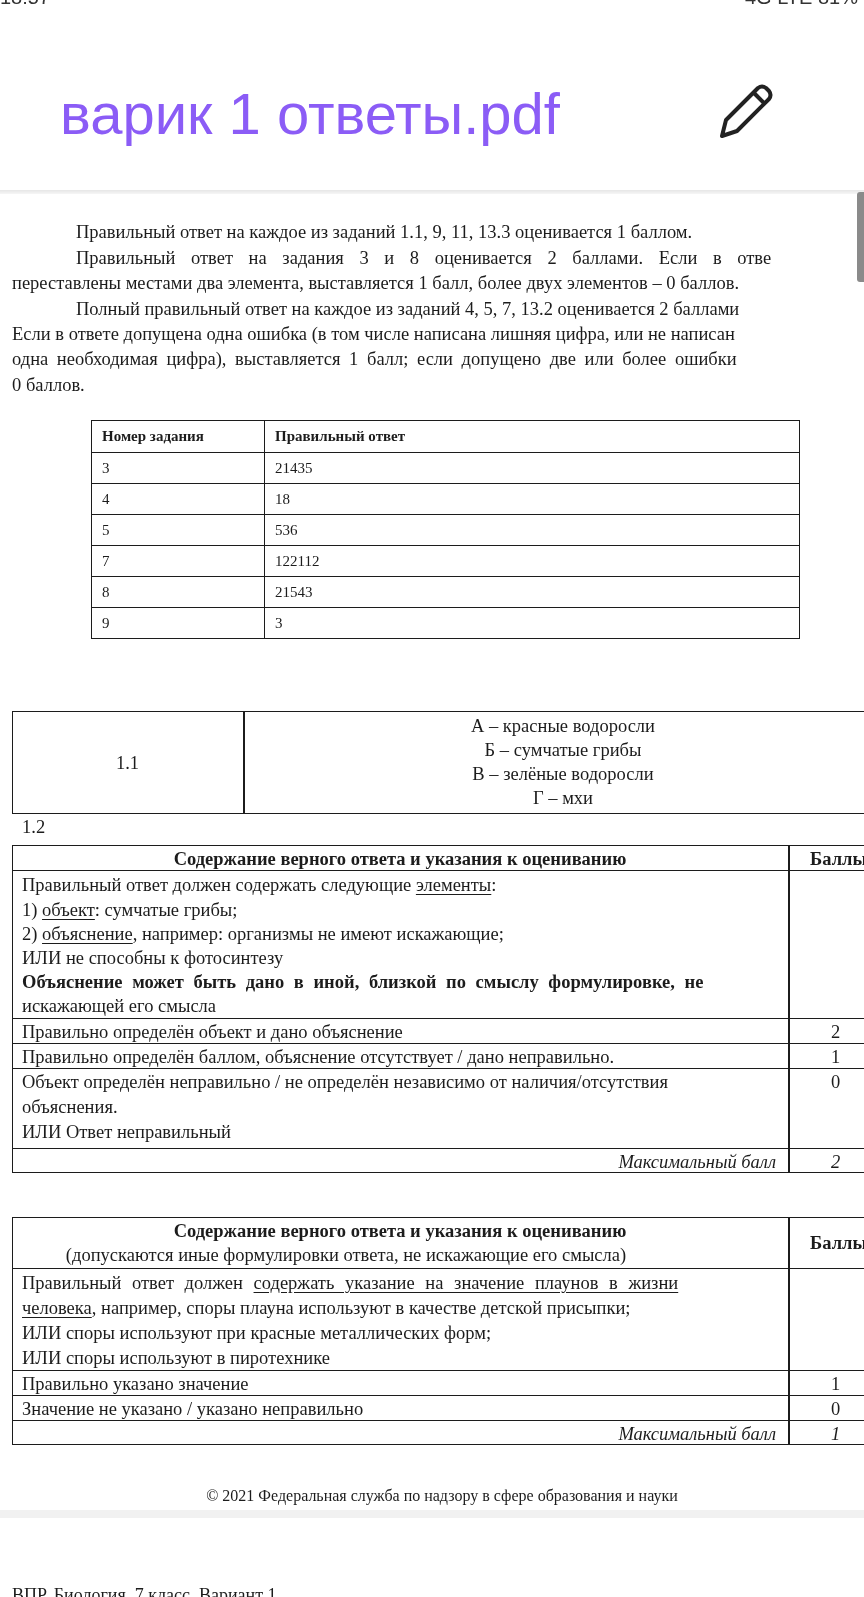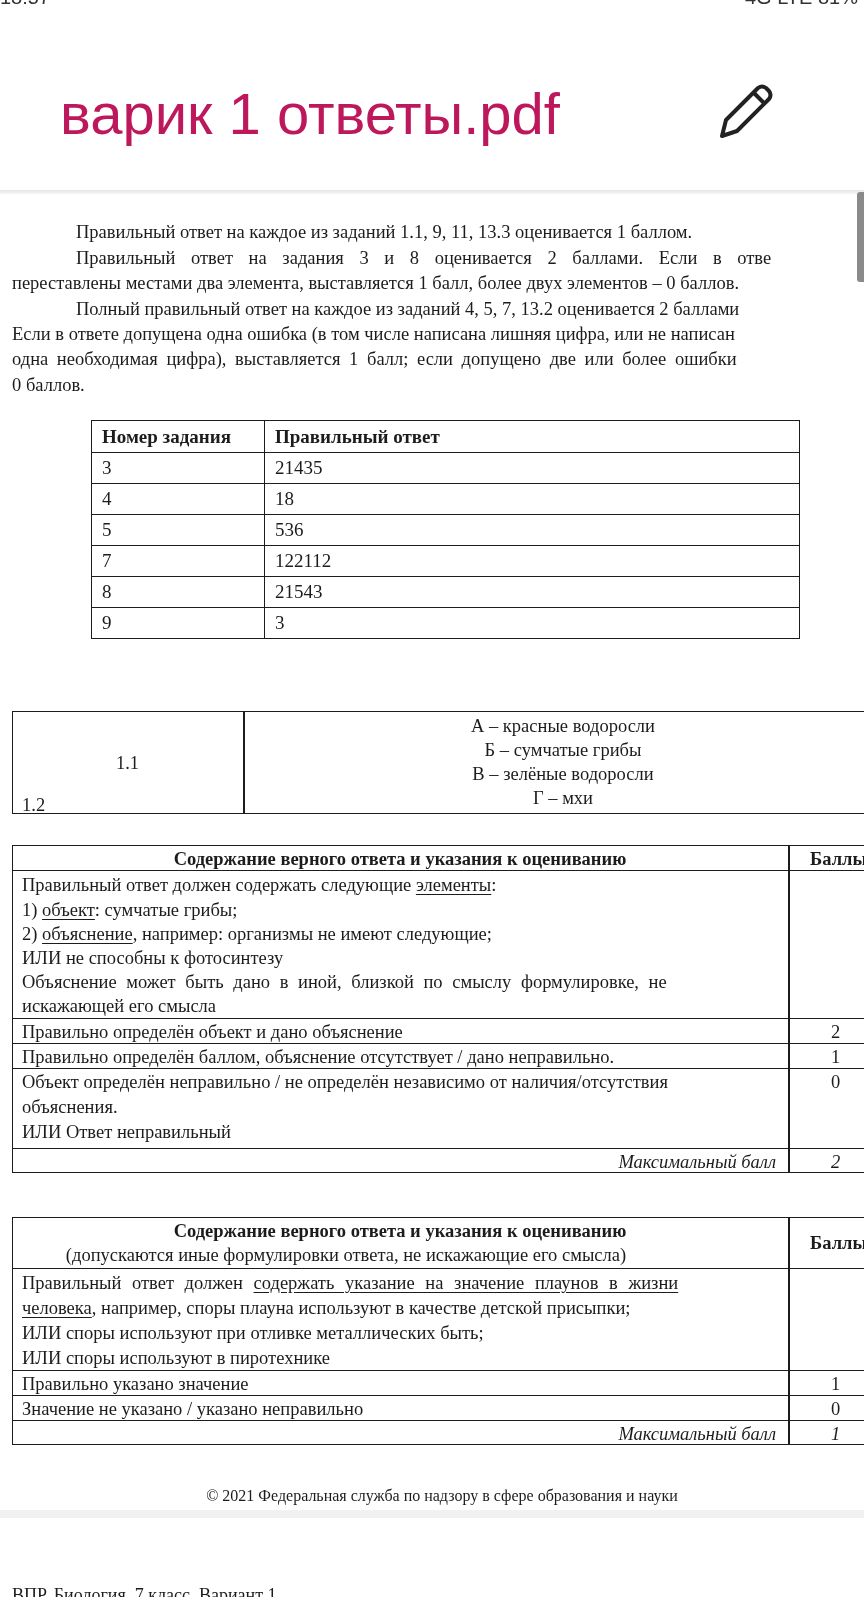--- a/index.html
+++ b/index.html
@@ -12,36 +12,36 @@
       position: absolute; left: 0; top: 0; width: 864px; height: 8px; overflow: hidden;
       font-family: "Liberation Sans", sans-serif; font-size: 20px; color: #333;
     }
     .statusbar .sb-left { position: absolute; left: 0; top: -14px; }
     .statusbar .sb-right { position: absolute; right: 6px; top: -14px; }
     .titlebar {
       position: absolute; left: 0; top: 8px; width: 864px; height: 180px; background: #fff;
     }
     .title {
       position: absolute; left: 60px; top: 72px;
-      font-family: "Liberation Sans", sans-serif; font-size: 58px; color: #be185d;
+      font-family: "Liberation Sans", sans-serif; font-size: 58px; color: #8b5cf6;
       letter-spacing: 0px; white-space: nowrap;
     }
     .edit-icon { position: absolute; left: 712px; top: 72px; width: 64px; height: 64px; cursor: pointer; }
     .title-shadow {
       position: absolute; left: 0; top: 190px; width: 864px; height: 4px;
       background: linear-gradient(#e6e6e6, #f6f6f6);
     }
     .scrollbar {
       position: absolute; left: 857px; top: 192px; width: 7px; height: 90px;
       background: #8a8a8a; border-radius: 3px 0 0 3px; cursor: pointer;
     }
     .para {
       position: absolute; font-size: 18.5px; line-height: 27px; white-space: nowrap;
     }
-    .rule-table { border-collapse: collapse; position: absolute; font-size: 19px; }
+    .rule-table { border-collapse: collapse; position: absolute; font-size: 15px; }
     .rule-table td, .rule-table th { border: 1.3px solid #1c1c1c; padding: 0 10px; text-align: left; }
     .rule-table th { font-weight: bold; height: 31px; }
     .rule-table td { height: 30px; }
     .box { position: absolute; border: 1.5px solid #1c1c1c; box-sizing: border-box; }
     .cell-line { position: absolute; background: #1c1c1c; }
     .txt { position: absolute; font-size: 18.5px; line-height: 24.5px; white-space: nowrap; }
     .u { text-decoration: underline; text-underline-offset: 3px; }
     .center { text-align: center; }
     .bold { font-weight: bold; }
     .ital { font-style: italic; }
@@ -109,37 +109,37 @@
   </table>
 
 <div class="box" style="left:12px; top:711px; width:870px; height:103px;"></div>
 <div class="cell-line" style="left:243px; top:711px; width:1.5px; height:103px;"></div>
 <div class="txt center" style="left:12px; width:231px; top:751px;">1.1</div>
 <div class="txt center" style="left:243px; width:640px; top:714px;">А – красные водоросли</div>
 <div class="txt center" style="left:243px; width:640px; top:738px;">Б – сумчатые грибы</div>
 <div class="txt center" style="left:243px; width:640px; top:762px;">В – зелёные водоросли</div>
 <div class="txt center" style="left:243px; width:640px; top:786px;">Г – мхи</div>
 
-<div class="txt" style="left:22px; top:793px;">1.2</div>
+<div class="txt" style="left:22px; top:815px;">1.2</div>
 <div class="box" style="left:12px; top:845px; width:870px; height:328px;"></div>
 <div class="cell-line" style="left:788px; top:845px; width:1.5px; height:328px;"></div>
 <div class="cell-line" style="left:12px; top:870px; width:870px; height:1.3px;"></div>
 <div class="cell-line" style="left:12px; top:1018px; width:870px; height:1.3px;"></div>
 <div class="cell-line" style="left:12px; top:1043px; width:870px; height:1.3px;"></div>
 <div class="cell-line" style="left:12px; top:1068px; width:870px; height:1.3px;"></div>
 <div class="cell-line" style="left:12px; top:1148px; width:870px; height:1.3px;"></div>
 
 <div class="txt center bold" style="left:12px; width:776px; top:847px;">Содержание верного ответа и указания к оцениванию</div>
 <div class="txt bold" style="left:810px; top:847px;">Баллы</div>
 
 <div class="txt" style="left:22px; top:873px;"><span>Правильный ответ должен содержать следующие </span><span class="u">элементы</span><span>:</span></div>
 <div class="txt" style="left:22px; top:898px;"><span>1) </span><span class="u">объект</span><span>: сумчатые грибы;</span></div>
-<div class="txt" style="left:22px; top:922px;"><span>2) </span><span class="u">объяснение</span><span>, например: организмы не имеют следующие;</span></div>
+<div class="txt" style="left:22px; top:922px;"><span>2) </span><span class="u">объяснение</span><span>, например: организмы не имеют искажающие;</span></div>
 <div class="txt" style="left:22px; top:946px;">ИЛИ не способны к фотосинтезу</div>
-<div class="txt" style="left:22px; top:970px; word-spacing:5px;">Объяснение может быть дано в иной, близкой по смыслу формулировке, не</div>
+<div class="txt" style="left:22px; top:970px; word-spacing:5px;font-weight:bold;">Объяснение может быть дано в иной, близкой по смыслу формулировке, не</div>
 <div class="txt" style="left:22px; top:994px;">искажающей его смысла</div>
 
 <div class="txt" style="left:22px; top:1020px;font-family:Liberation Serif, serif;">Правильно определён объект и дано объяснение</div>
 <div class="txt center" style="left:789px; width:93px; top:1020px;">2</div>
 <div class="txt" style="left:22px; top:1045px;">Правильно определён баллом, объяснение отсутствует / дано неправильно.</div>
 <div class="txt center" style="left:789px; width:93px; top:1045px;">1</div>
 <div class="txt" style="left:22px; top:1070px;">Объект определён неправильно / не определён независимо от наличия/отсутствия</div>
 <div class="txt" style="left:22px; top:1095px;">объяснения.</div>
 <div class="txt" style="left:22px; top:1120px;">ИЛИ Ответ неправильный</div>
 <div class="txt center" style="left:789px; width:93px; top:1070px;">0</div>
@@ -153,21 +153,21 @@
 <div class="cell-line" style="left:12px; top:1370px; width:870px; height:1.3px;"></div>
 <div class="cell-line" style="left:12px; top:1395px; width:870px; height:1.3px;"></div>
 <div class="cell-line" style="left:12px; top:1420px; width:870px; height:1.3px;"></div>
 
 <div class="txt center bold" style="left:12px; width:776px; top:1219px;">Содержание верного ответа и указания к оцениванию</div>
 <div class="txt center" style="left:12px; width:668px; top:1243px;">(допускаются иные формулировки ответа, не искажающие его смысла)</div>
 <div class="txt bold" style="left:810px; top:1231px;">Баллы</div>
 
 <div class="txt" style="left:22px; top:1271px; word-spacing:6px;"><span>Правильный ответ должен </span><span class="u">содержать указание на значение плаунов в жизни</span></div>
 <div class="txt" style="left:22px; top:1296px;"><span class="u">человека</span><span>, например, споры плауна используют в качестве детской присыпки;</span></div>
-<div class="txt" style="left:22px; top:1321px;">ИЛИ споры используют при отливке металлических быть;</div>
+<div class="txt" style="left:22px; top:1321px;">ИЛИ споры используют при красные металлических форм;</div>
 <div class="txt" style="left:22px; top:1346px;">ИЛИ споры используют в пиротехнике</div>
 
 <div class="txt" style="left:22px; top:1372px;">Правильно указано значение</div>
 <div class="txt center" style="left:789px; width:93px; top:1372px;">1</div>
 <div class="txt" style="left:22px; top:1397px;">Значение не указано / указано неправильно</div>
 <div class="txt center" style="left:789px; width:93px; top:1397px;">0</div>
 
 <div class="txt ital" style="right:88px; top:1422px;">Максимальный балл</div>
 <div class="txt center ital" style="left:789px; width:93px; top:1422px;">1</div>
 

